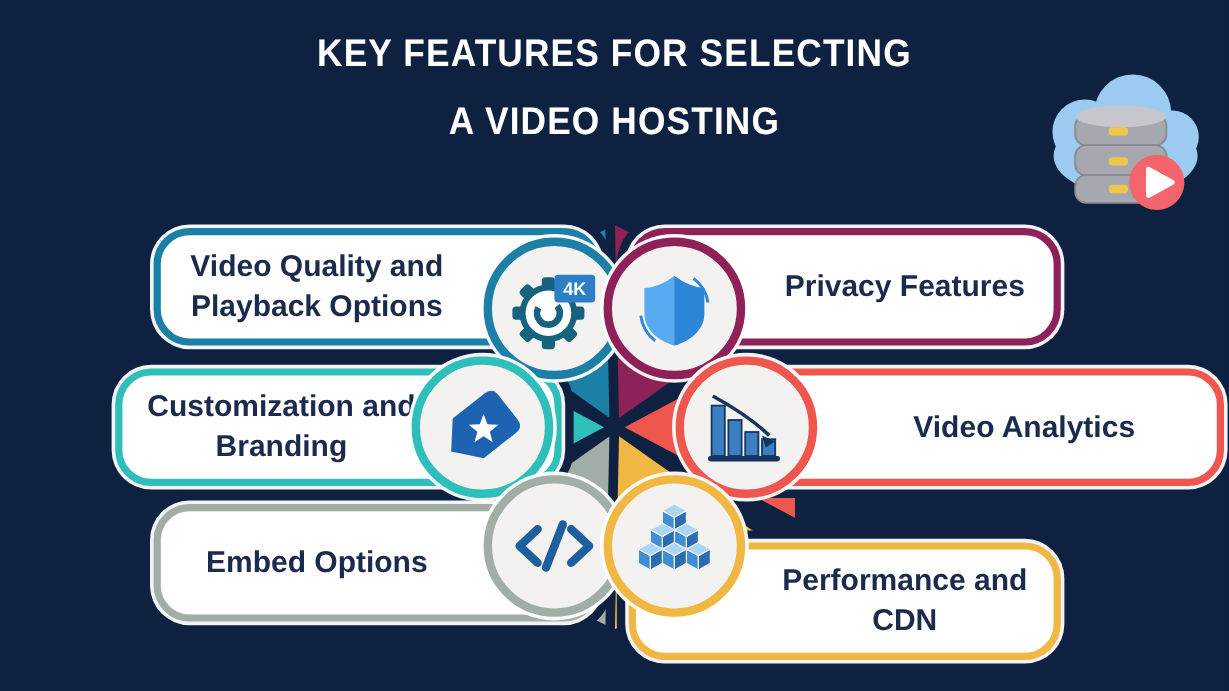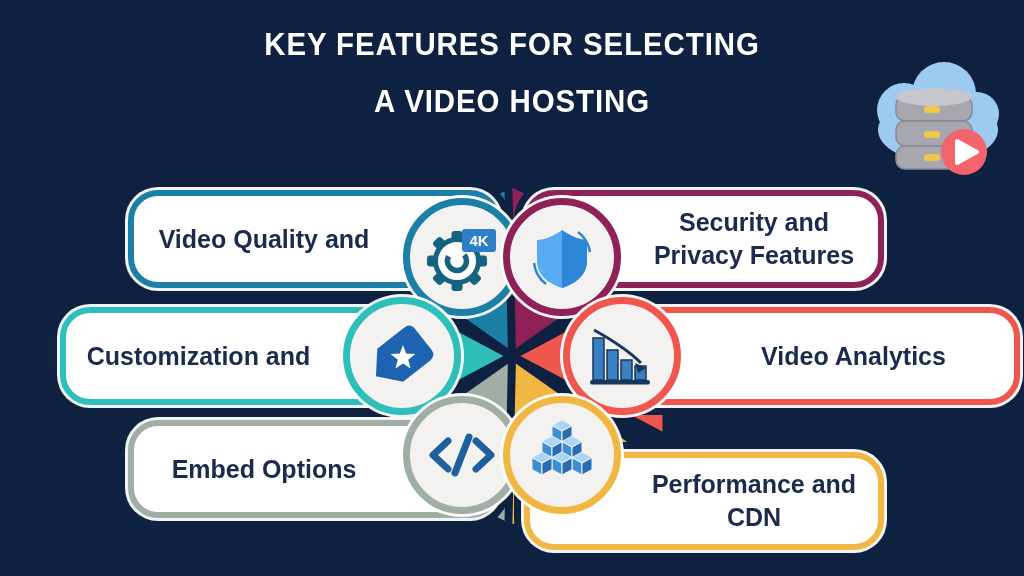--- a/index.html
+++ b/index.html
@@ -92,29 +92,30 @@
       <polygon points="512,356 508.3,181.1 655,255.2" fill="#8e2157"></polygon>
       <polygon points="512,356 357.5,438.2 357.5,273.8" fill="#2fbfbb"></polygon>
       <polygon points="512,356 666.5,273.8 666.5,438.2" fill="#ef564e"></polygon>
       <polygon points="512,356 515.7,530.9 369,456.8" fill="#a0aea5"></polygon>
       <polygon points="512,356 508.3,530.9 655,456.8" fill="#f0b843"></polygon>
     </g>
   </svg>
 
   <div class="pill p1" style="border-color: rgb(27, 127, 166);">
     <div class="l">Video Quality and</div>
-  </div>
-  <div class="pill p2" style="border-color: rgb(47, 191, 187);">
+    <div class="l">Playback Options</div>
+  </div>
+  <div class="pill p2" style="border-color: rgb(47, 191, 187); margin-left: 36px;">
     <div class="l">Customization and</div>
+    <div class="l">Branding</div>
   </div>
   <div class="pill p3" style="border-color: rgb(160, 174, 165);">
     <div class="l">Embed Options</div>
   </div>
   <div class="pill p4" style="border-color: rgb(142, 33, 87);">
-    <div class="l">Security and</div>
     <div class="l">Privacy Features</div>
   </div>
   <div class="pill p5" style="border-color: rgb(239, 86, 78);">
     <div class="l">Video Analytics</div>
     <div class="l"></div>
   </div>
   <div class="pill p6" style="border-color: rgb(240, 184, 67); margin-top: 32px;">
     <div class="l">Performance and</div>
     <div class="l">CDN</div>
   </div>

